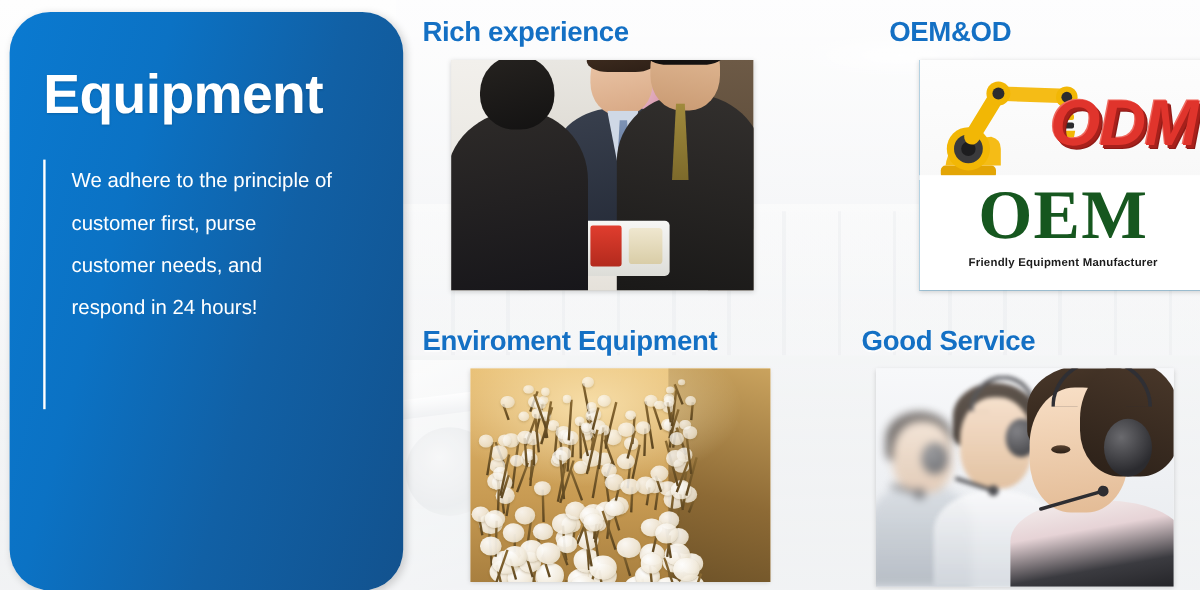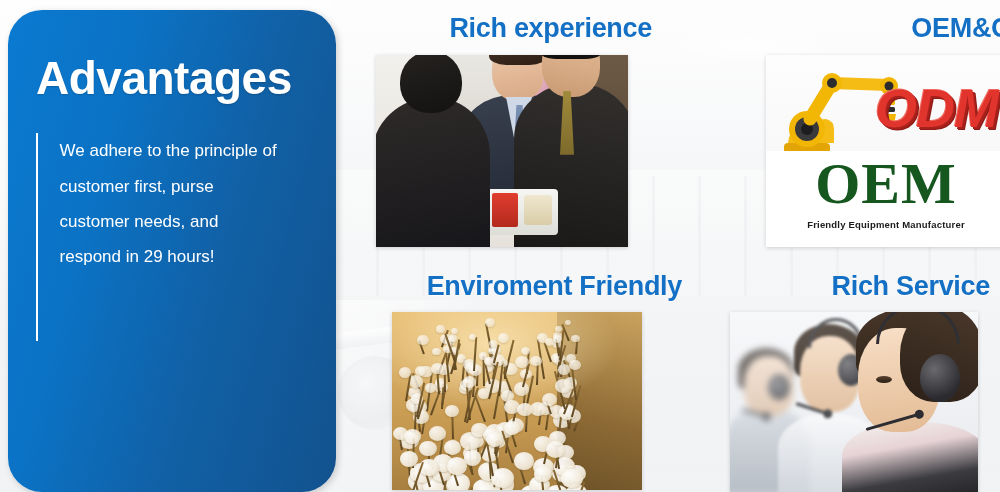--- a/index.html
+++ b/index.html
@@ -74,21 +74,21 @@
     margin-top:30px; display:flex; gap:22px;
   }
   #panel-rule { width:1.6px; background:#ffffff; flex:none; height:208px; }
   #panel-body {
     font-size:17px; line-height:2.08; font-weight:400; max-width:218px;
   }
 
   
   .quad { position:absolute; }
   .heading {
-    font-size:27px; font-weight:700; color:#1470c4; text-align:right;
+    font-size:23px; font-weight:700; color:#1470c4; text-align:left;
     letter-spacing:-.3px; line-height:1.1;
     text-shadow:0 1px 1px rgba(255,255,255,.8);
   }
   .photo {
     position:relative; overflow:hidden;
     box-shadow:0 1px 4px rgba(0,0,0,.17);
     background:#fff;
   }
 
   
@@ -279,27 +279,27 @@
 <div id="backdrop">
   <div class="bg-base"></div>
   <div class="bg-ceiling"></div>
   <div class="bg-shelf"></div>
   <div class="bg-machine"></div>
   <div class="bg-haze"></div>
 </div>
 
 <div id="left-panel">
   <div id="panel-title">
-    <span class="line2">Advantages</span>
+    <span class="line2">Equipment</span>
   </div>
 
 
   <div id="panel-body-wrap">
     <div id="panel-rule"></div>
-    <div id="panel-body">We adhere to the principle of customer first, purse customer needs, and respond in 29 hours!</div>
+    <div id="panel-body">We adhere to the principle of customer first, purse customer needs, and respond in 24 hours!</div>
   </div>
 </div>
 
 <div class="quad" style="left:352px; top:14px; width:300px;">
   <div class="heading">Rich experience</div>
   <div class="photo" id="photo-meeting" style="margin:11px auto 0; width:252px; height:192px;">
     <div class="wall-panel"></div>
     <div class="wall-dark"></div>
     <div class="wall-right"></div>
     <div class="plant"></div>
@@ -350,21 +350,21 @@
     </div>
 
     <div id="oem-zone">
       <div id="oem-text">OEM</div>
       <div id="oem-caption">Friendly Equipment Manufacturer</div>
     </div>
   </div>
 </div>
 
 <div class="quad" style="left:352px; top:272px; width:330px;">
-  <div class="heading">Enviroment Friendly</div>
+  <div class="heading">Enviroment Equipment</div>
   <div class="photo" id="photo-cotton" style="margin:10px auto 0; width:250px; height:178px;">
     <div class="ground"></div>
     <div class="glow"></div>
     <div id="cotton-plants">
         <div class="stem" style="left: 16.6048px; top: 130.234px; height: 35.4174px; transform: rotate(-4.41926deg);"></div>
         <div class="boll" style="left: 6.66381px; top: 120.293px; width: 19.8821px; height: 17.4962px; opacity: 0.89;"></div>
         <div class="stem" style="left: 151.66px; top: 156.163px; height: 17.0737px; transform: rotate(-0.261006deg);"></div>
         <div class="boll" style="left: 141.362px; top: 145.866px; width: 20.5945px; height: 18.1232px; opacity: 0.94;"></div>
         <div class="stem" style="left: 48.7026px; top: 17.7397px; height: 17.611px; transform: rotate(19.9504deg);"></div>
         <div class="boll" style="left: 44.4474px; top: 13.4845px; width: 8.51034px; height: 7.4891px; opacity: 0.69;"></div>
@@ -616,21 +616,21 @@
         <div class="boll" style="left: 161.061px; top: 23.0556px; width: 9.31386px; height: 8.1962px; opacity: 0.7;"></div>
         <div class="stem" style="left: 80.6723px; top: 25.6842px; height: 33.684px; transform: rotate(3.84843deg);"></div>
         <div class="boll" style="left: 77.0167px; top: 22.0286px; width: 7.31124px; height: 6.43389px; opacity: 0.7;"></div>
         <div class="stem" style="left: 170.921px; top: 75.5125px; height: 26.8641px; transform: rotate(20.6375deg);"></div>
         <div class="boll" style="left: 163.147px; top: 67.7383px; width: 15.5484px; height: 13.6826px; opacity: 0.79;"></div>
       </div>
   </div>
 </div>
 
 <div class="quad" style="left:718px; top:272px; width:272px;">
-  <div class="heading">Rich Service</div>
+  <div class="heading">Good Service</div>
   <div class="photo" id="photo-call" style="margin:10px auto 0; width:248px; height:182px;">
 
     <div class="agent blur1" style="left:-6px; width:86px; height:182px;">
       <div class="body" style="left:0; width:86px; height:86px; background:linear-gradient(180deg,#cfd5dc,#9aa3ad);"></div>
       <div class="hair" style="left:14px; top:36px; width:56px; height:44px; background:linear-gradient(170deg,#3a3029,#1d1713);"></div>
       <div class="face" style="left:20px; top:44px; width:50px; height:60px; background:linear-gradient(180deg,#f3dac3,#dbb695);"></div>
       <div class="hs-cup" style="left:44px; top:62px; width:22px; height:26px;"></div>
       <div class="hs-mic" style="left:18px; top:96px; width:26px; transform:rotate(16deg);"></div>
     </div>
 

